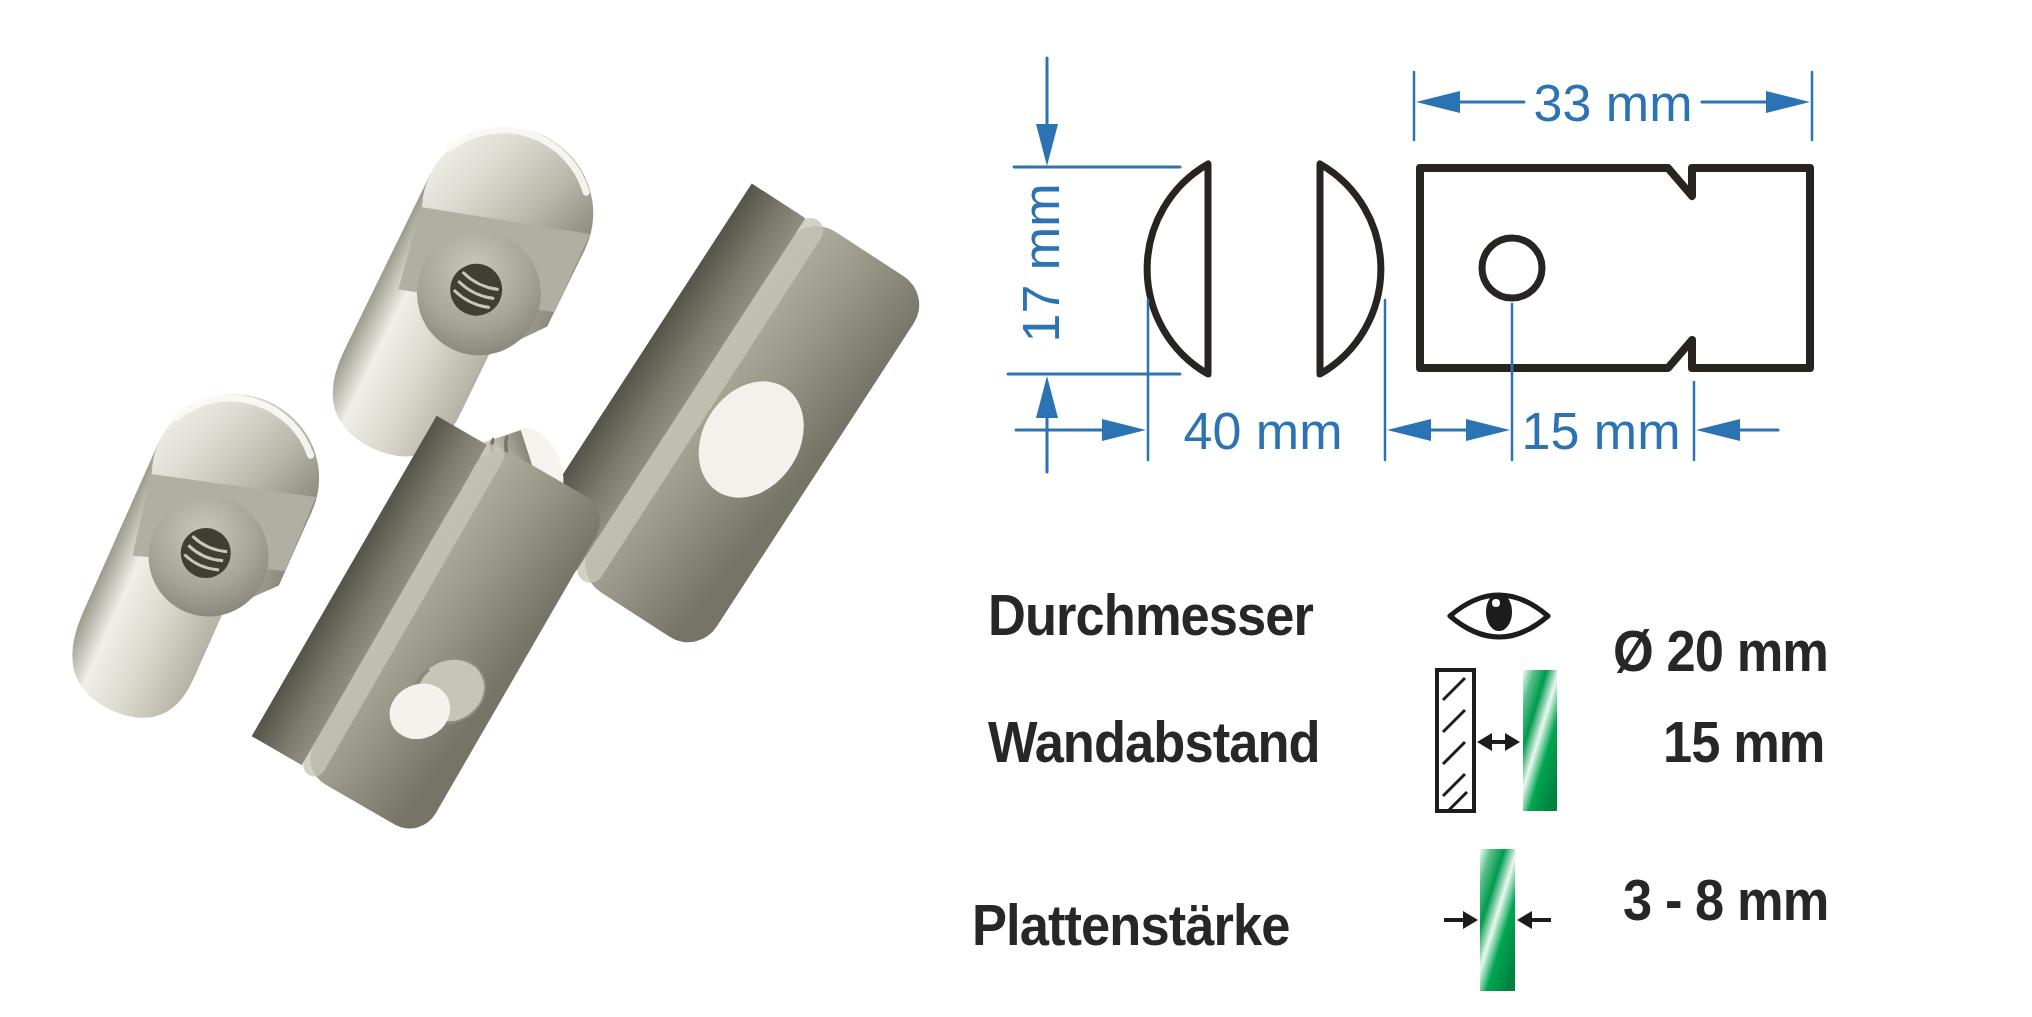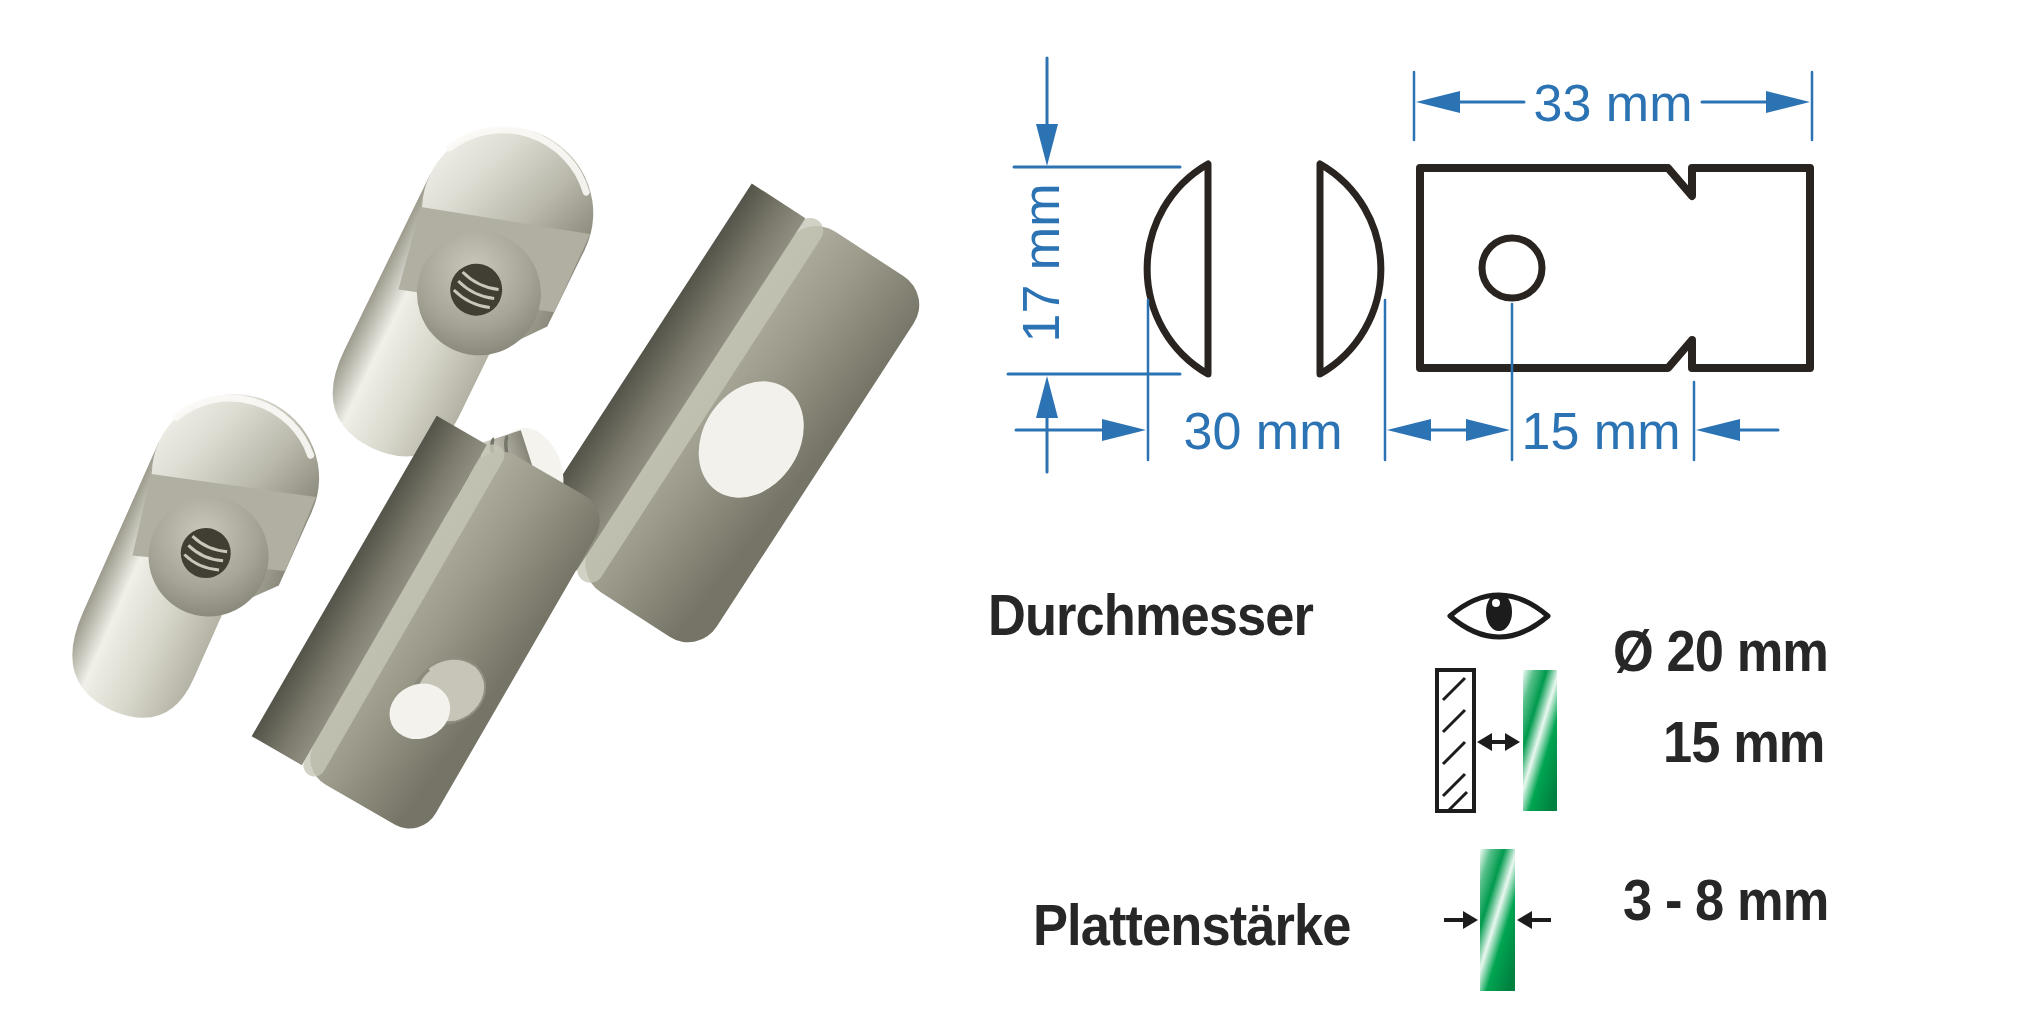--- a/index.html
+++ b/index.html
@@ -203,34 +203,37 @@
         <line x1="1444" y1="920" x2="1468" y2="920" stroke="#1c1c1c" stroke-width="4"></line>
         <polygon points="1478,920 1463,911 1463,929" fill="#1c1c1c"></polygon>
         <line x1="1551" y1="920" x2="1527" y2="920" stroke="#1c1c1c" stroke-width="4"></line>
         <polygon points="1517,920 1532,911 1532,929" fill="#1c1c1c"></polygon>
       </g>
     </g>
   </svg>
 
   <div class="dim-label" style="left:1513px;top:77px;width:200px;">33 mm</div>
   <div class="dim-label vertical" style="left:1041px;top:263px;">17 mm</div>
-  <div class="dim-label" style="left:1163px;top:405px;width:200px;">30 mm</div>
+  <div class="dim-label" style="left:1163px;top:405px;width:200px;">40 mm</div>
   <div class="dim-label" style="left:1501px;top:405px;width:200px;">15 mm</div>
 
   <div class="spec-label" style="left:988px;top:587px;text-align:center;">
     <span class="condense">Durchmesser</span>
   </div>
   <div class="spec-value" style="left:1613px;top:587px;margin-top:36px;">
     <span class="condense">Ø 20 mm</span>
   </div>
 
+  <div class="spec-label" style="left:988px;top:714px;">
+    <span class="condense">Wandabstand</span>
+  </div>
   <div class="spec-value" style="left:1663px;top:714px;">
     <span class="condense">15 mm</span>
   </div>
 
-  <div class="spec-label" style="left:1033px;top:897px;">
+  <div class="spec-label" style="left:972px;top:897px;">
     <span class="condense">Plattenstärke</span>
   </div>
   <div class="spec-value" style="left:1623px;top:872px;">
     <span class="condense">3 - 8 mm</span>
   </div>
 
 </div>
 
 </body></html>

